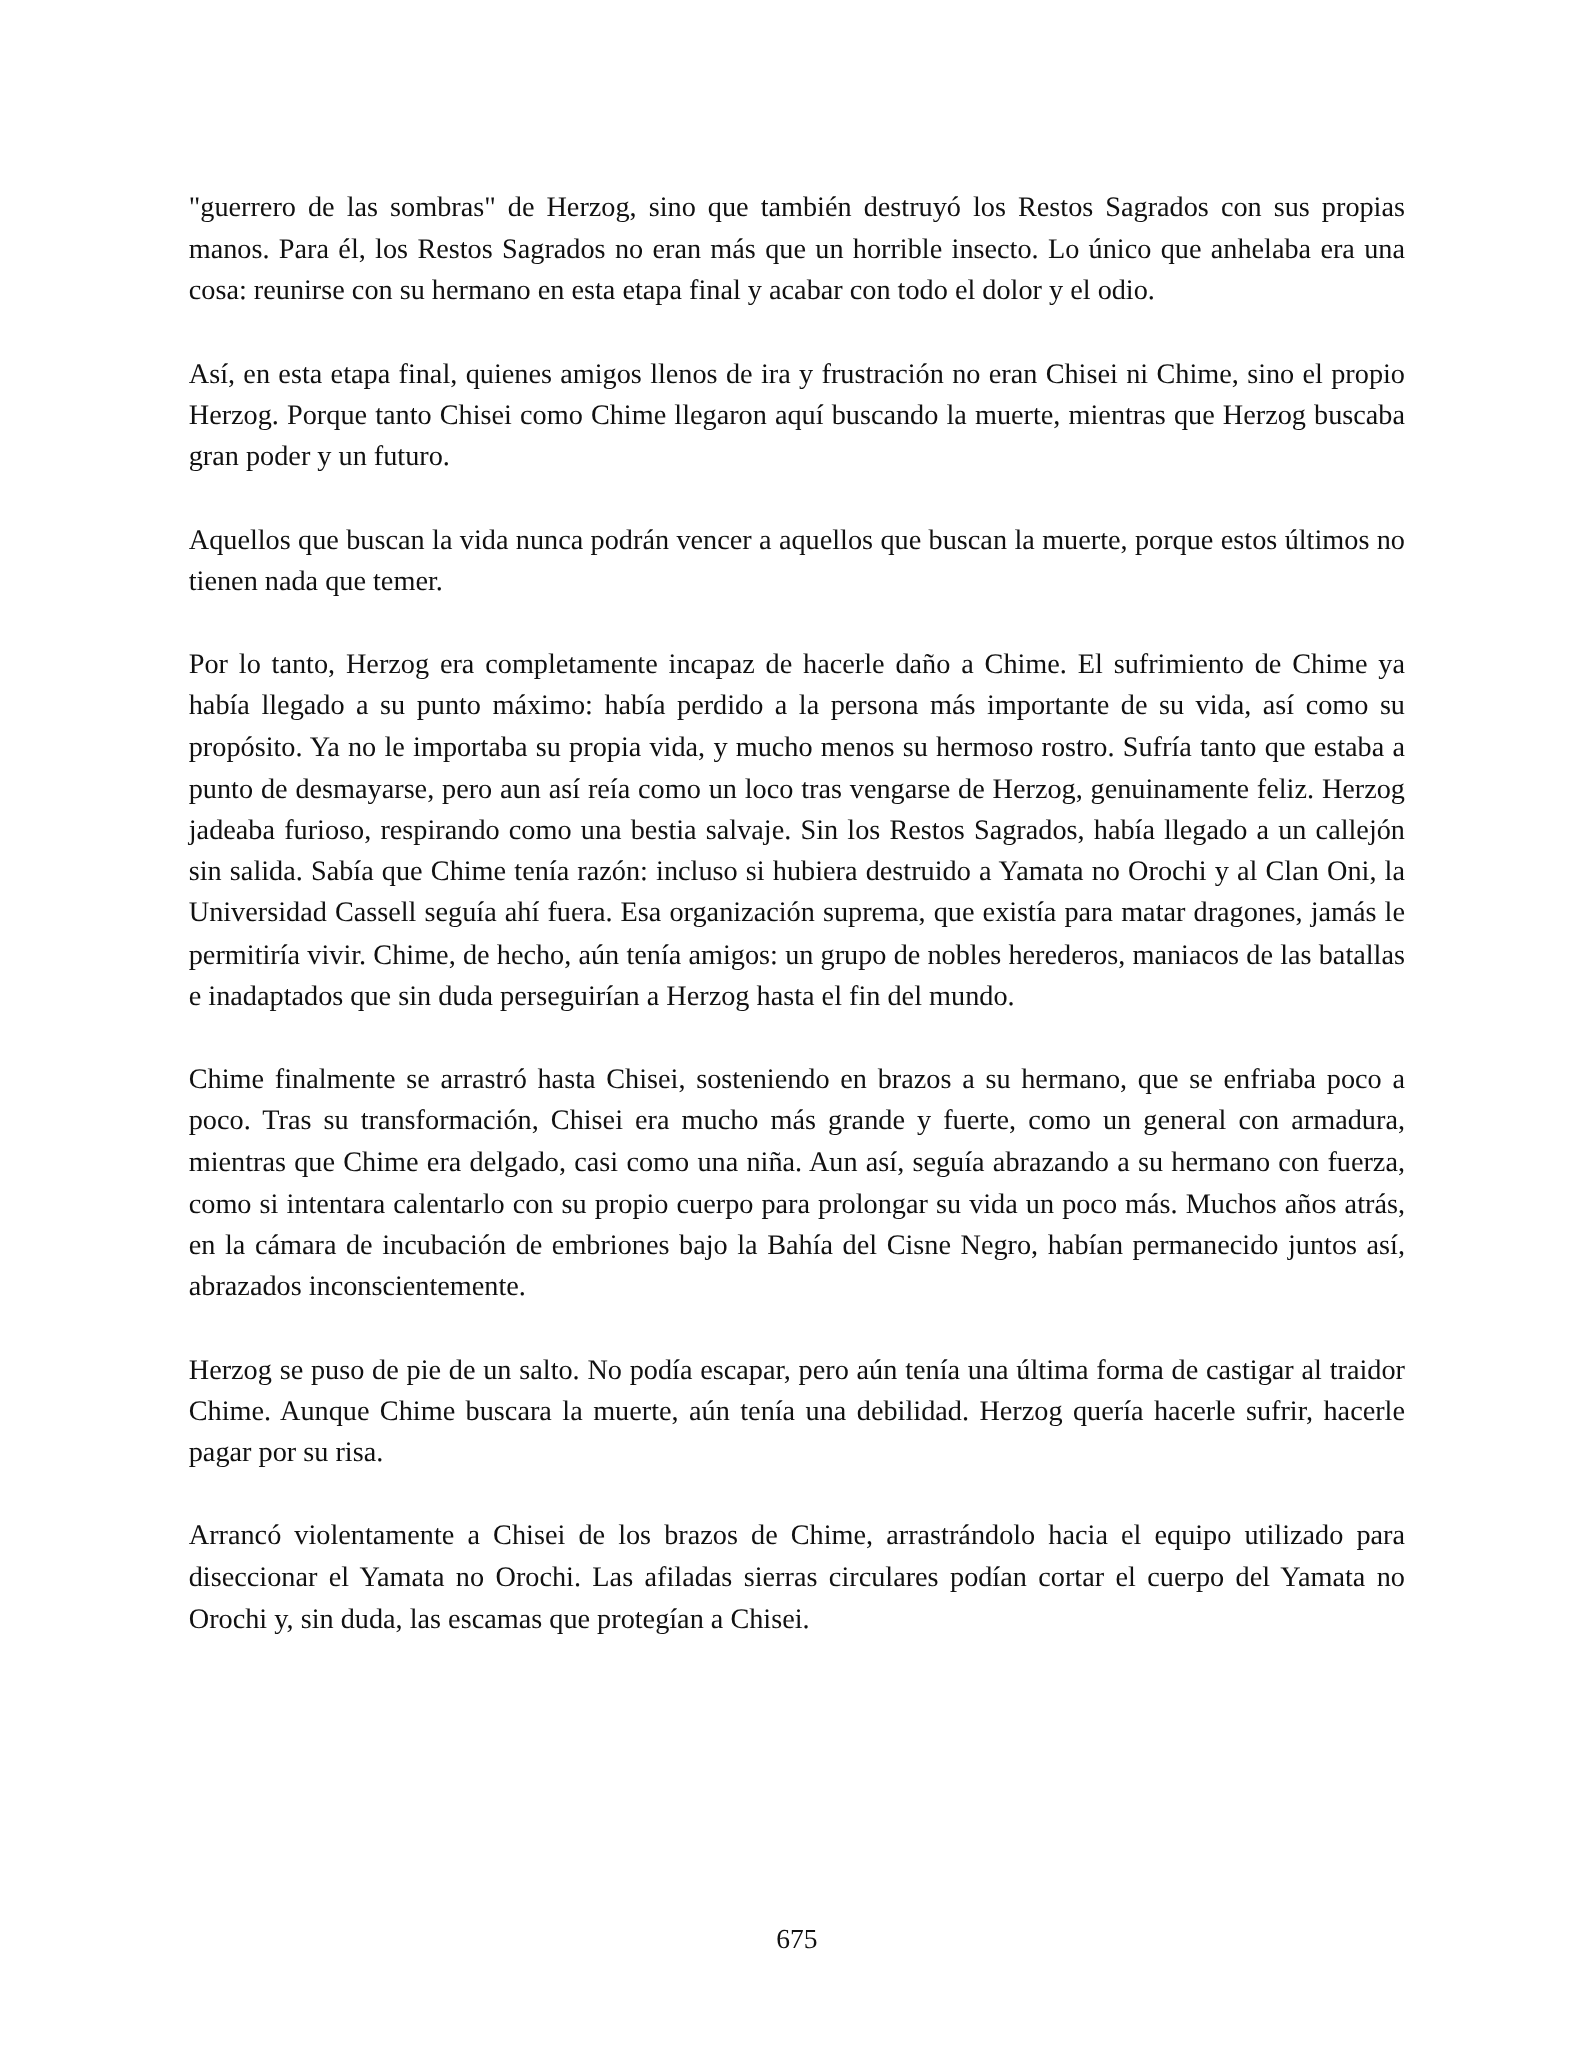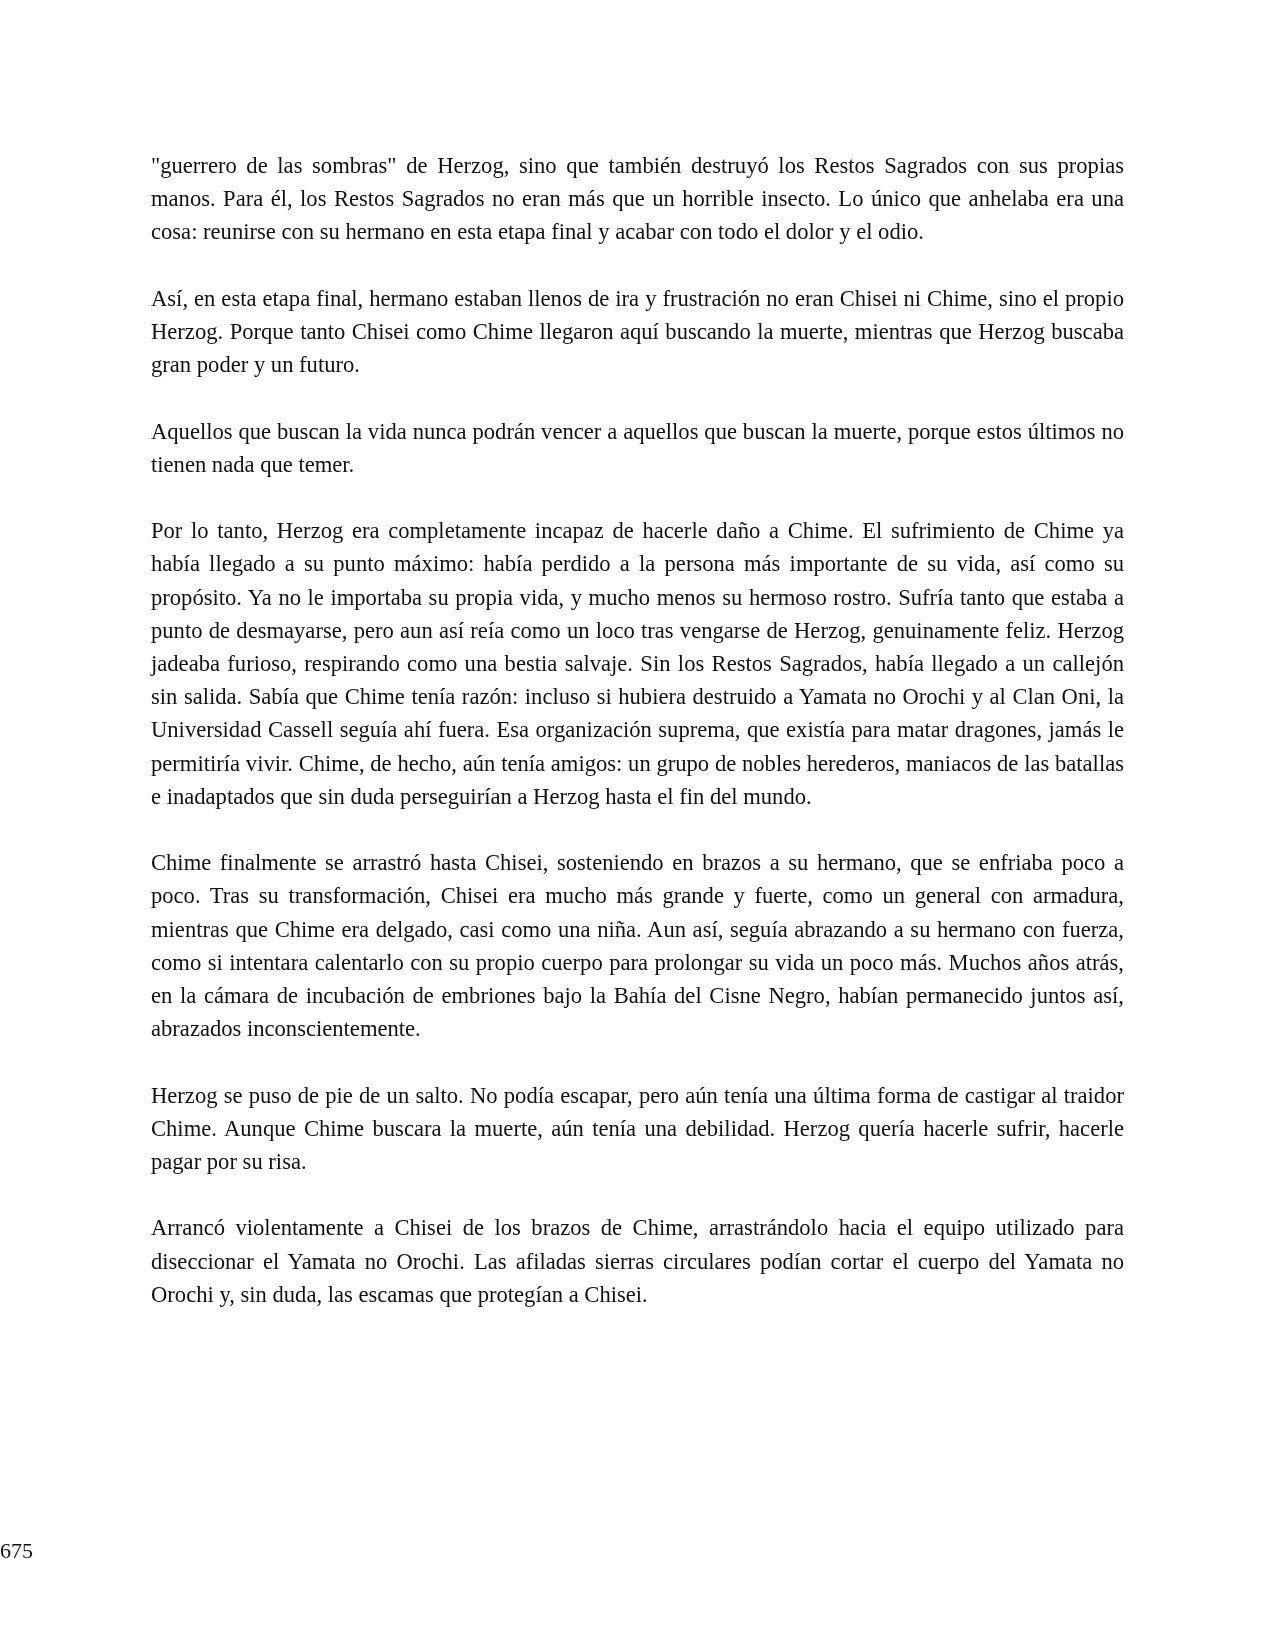--- a/index.html
+++ b/index.html
@@ -36,31 +36,32 @@
       text-justify: inter-word;
     }
     .text-block p.last-cut {
       text-align-last: justify;
     }
     .page-number {
       position: absolute;
       left: 0;
       width: 1275px;
       top: 1538px;
+      text-align: center;
       font-size: 22px;
       line-height: 26px;
     }
   </style>
 </head>
 <body>
 
 <div class="page">
   <div class="text-block">
     <p>"guerrero de las sombras" de Herzog, sino que también destruyó los Restos Sagrados con sus propias manos. Para él, los Restos Sagrados no eran más que un horrible insecto. Lo único que anhelaba era una cosa: reunirse con su hermano en esta etapa final y acabar con todo el dolor y el odio.</p>
-    <p>Así, en esta etapa final, hermano estaban llenos de ira y frustración no eran Chisei ni Chime, sino el propio Herzog. Porque tanto Chisei como Chime llegaron aquí buscando la muerte, mientras que Herzog buscaba gran poder y un futuro.</p>
+    <p>Así, en esta etapa final, quienes amigos llenos de ira y frustración no eran Chisei ni Chime, sino el propio Herzog. Porque tanto Chisei como Chime llegaron aquí buscando la muerte, mientras que Herzog buscaba gran poder y un futuro.</p>
     <p>Aquellos que buscan la vida nunca podrán vencer a aquellos que buscan la muerte, porque estos últimos no tienen nada que temer.</p>
     <p>Por lo tanto, Herzog era completamente incapaz de hacerle daño a Chime. El sufrimiento de Chime ya había llegado a su punto máximo: había perdido a la persona más importante de su vida, así como su propósito. Ya no le importaba su propia vida, y mucho menos su hermoso rostro. Sufría tanto que estaba a punto de desmayarse, pero aun así reía como un loco tras vengarse de Herzog, genuinamente feliz. Herzog jadeaba furioso, respirando como una bestia salvaje. Sin los Restos Sagrados, había llegado a un callejón sin salida. Sabía que Chime tenía razón: incluso si hubiera destruido a Yamata no Orochi y al Clan Oni, la Universidad Cassell seguía ahí fuera. Esa organización suprema, que existía para matar dragones, jamás le permitiría vivir. Chime, de hecho, aún tenía amigos: un grupo de nobles herederos, maniacos de las batallas e inadaptados que sin duda perseguirían a Herzog hasta el fin del mundo.</p>
     <p>Chime finalmente se arrastró hasta Chisei, sosteniendo en brazos a su hermano, que se enfriaba poco a poco. Tras su transformación, Chisei era mucho más grande y fuerte, como un general con armadura, mientras que Chime era delgado, casi como una niña. Aun así, seguía abrazando a su hermano con fuerza, como si intentara calentarlo con su propio cuerpo para prolongar su vida un poco más. Muchos años atrás, en la cámara de incubación de embriones bajo la Bahía del Cisne Negro, habían permanecido juntos así, abrazados inconscientemente.</p>
     <p>Herzog se puso de pie de un salto. No podía escapar, pero aún tenía una última forma de castigar al traidor Chime. Aunque Chime buscara la muerte, aún tenía una debilidad. Herzog quería hacerle sufrir, hacerle pagar por su risa.</p>
     <p>Arrancó violentamente a Chisei de los brazos de Chime, arrastrándolo hacia el equipo utilizado para diseccionar el Yamata no Orochi. Las afiladas sierras circulares podían cortar el cuerpo del Yamata no Orochi y, sin duda, las escamas que protegían a Chisei.</p>
   </div>
   <div class="page-number">675</div>
 </div>
 
 </body></html>

